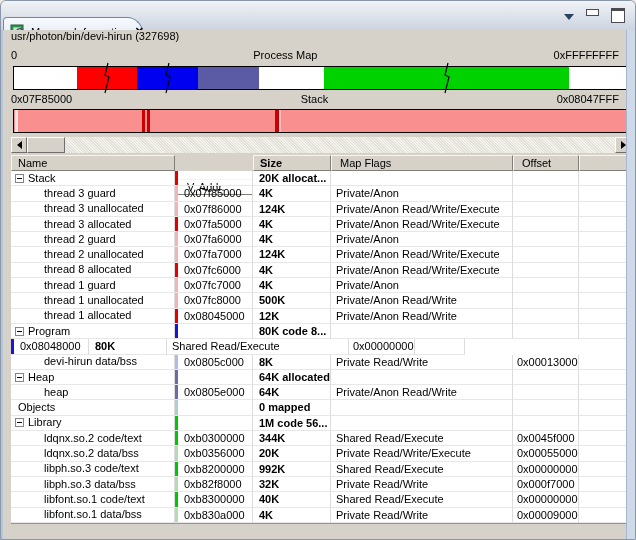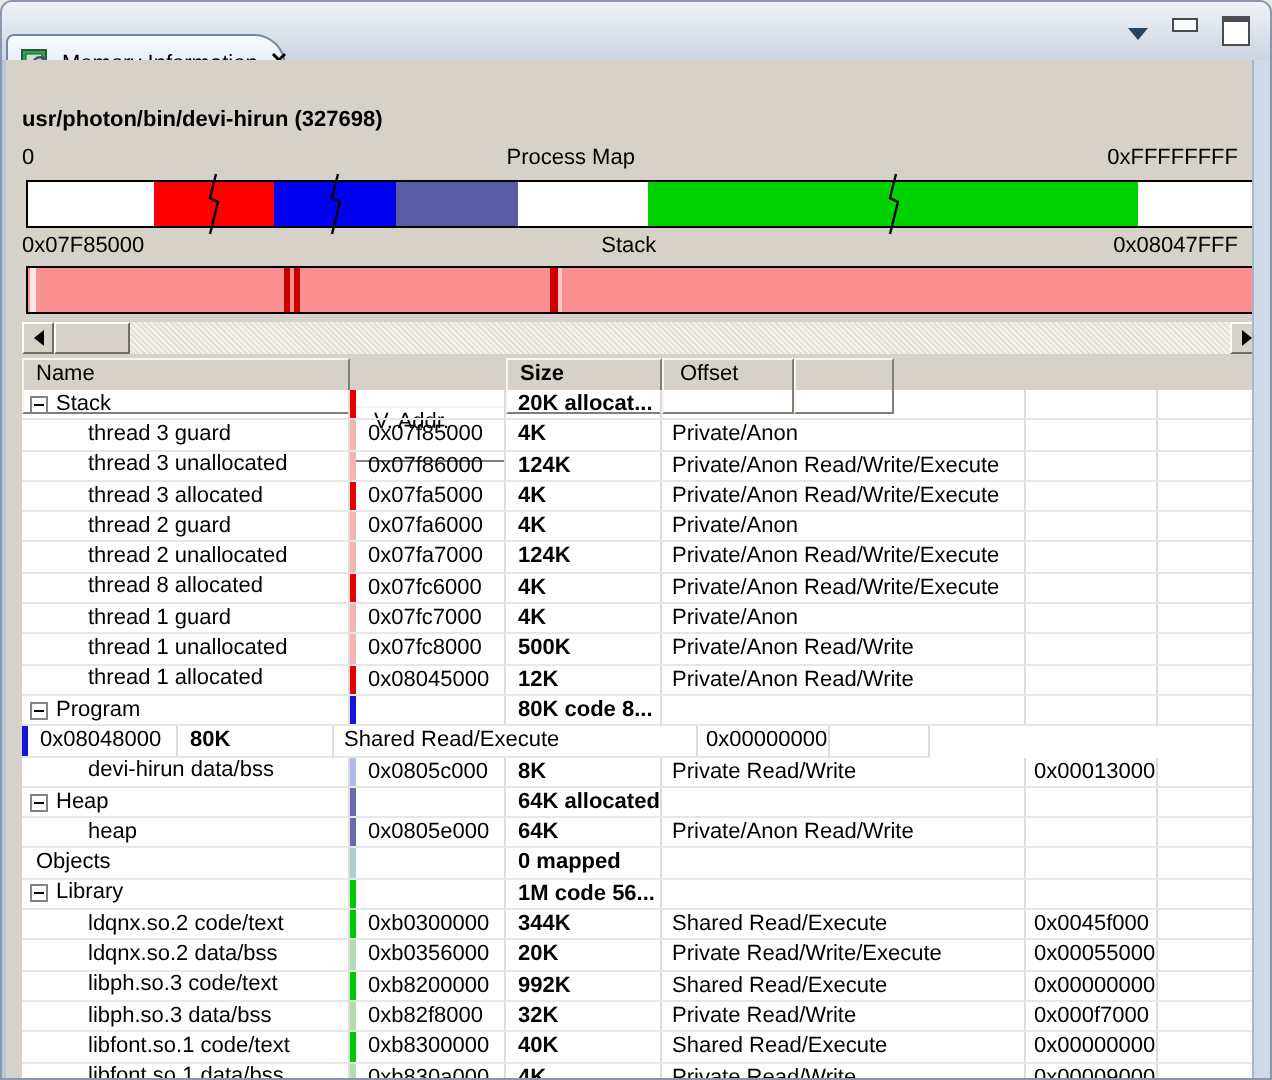--- a/index.html
+++ b/index.html
@@ -18,21 +18,21 @@
   .tabclose{font-weight:bold;font-size:11px;line-height:11px;margin-left:1px;cursor:default;}
   .tabtools{position:absolute;right:10px;top:7px;display:flex;gap:12px;align-items:center;}
   .viewmenu{width:0;height:0;border-left:5px solid transparent;border-right:5px solid transparent;
     border-top:6px solid #29425e;margin-top:3px;}
   .minbtn{width:11px;height:5px;border:1px solid #4a4a52;background:#fafafa;margin-bottom:6px;}
   .maxbtn{width:12px;height:11px;border:1px solid #4a4a52;border-top:3px solid #4a4a52;background:#fff;}
   
   .content{position:absolute;top:29px;left:2px;right:8px;bottom:0;background:#d6d2ca;}
   .left-sash{position:absolute;left:0;top:29px;bottom:0;width:2px;background:#b7c5d9;}
   .right-sash{position:absolute;top:29px;right:0;width:8px;bottom:0;background:#cfdae8;border-left:1px solid #a6b6cc;}
-  .path{margin:24px 0 0 8px;height:14px;font-weight:bold;}
+  .path{margin:0 0 0 8px;height:14px;}
   .maplabels{display:flex;justify-content:space-between;margin:5px 8px 0 8px;height:13px;}
   .maplabels.second{margin-top:3px;}
   .pbar{position:relative;margin:4px 0 0 10px;width:614px;height:22px;border:1px solid #000;
     display:flex;background:#fff;}
   .pseg{height:100%;flex:none;}
   .bolt{position:absolute;top:-5px;width:12px;height:32px;pointer-events:none;}
   .sbar{position:relative;margin:3px 0 0 10px;width:614px;height:22px;border:1px solid #000;}
   .smark{position:absolute;top:0;bottom:0;}
   
   .hscroll{position:relative;margin:4px 0 0 8px;width:620px;height:16px;
@@ -42,21 +42,21 @@
     display:flex;align-items:center;justify-content:center;}
   .sb-btn{width:16px;}
   .sb-left{left:0;}
   .sb-right{right:0;}
   .sb-thumb{left:16px;width:38px;}
   .arr-l{width:0;height:0;border-top:4px solid transparent;border-bottom:4px solid transparent;border-right:5px solid #000;}
   .arr-r{width:0;height:0;border-top:4px solid transparent;border-bottom:4px solid transparent;border-left:5px solid #000;}
   
   .table{margin:2px 0 0 8px;width:618px;background:#fff;border-bottom:1px solid #98948c;}
   .thead{display:flex;height:16px;background:#d6d2ca;}
-  .th{box-sizing:border-box;height:28px;line-height:14px;white-space:nowrap;overflow:hidden;
+  .th{box-sizing:border-box;height:16px;line-height:14px;white-space:nowrap;overflow:hidden;
     border-top:1px solid #f7f5f0;border-left:1px solid #f7f5f0;
     border-right:1px solid #7f7f78;border-bottom:1px solid #7f7f78;}
   .c0{width:164px;}.c1{width:78px;}.c2{width:78px;font-weight:bold;}.c3{width:182px;}.c4{width:66px;}.c5{width:50px;}
   .h0{padding-left:6px;}.h1{padding-left:11px;margin-top:24px;}.h2{padding-left:6px;}.h3{padding-left:8px;}.h4{padding-left:8px;}
   .trow{display:flex;height:15.3px;background:#fff;}
   .td{box-sizing:border-box;white-space:nowrap;overflow:hidden;line-height:15px;
     border-right:1px solid #dcdcdc;border-bottom:1px solid #e7e7e7;}
   .c-name{display:flex;align-items:center;}
   .c-name.group{padding-left:4px;}
   .c-name.flat{padding-left:7px;}
@@ -148,20 +148,21 @@
       <span class="sb-btn sb-right">
           <span class="arr-r"></span>
         </span>
     </div>
 
     <div class="table">
       <div class="thead">
         <div class="th c0 h0">Name</div>
         <div class="th c1 h1">V. Addr.</div>
         <div class="th c2 h2">Size</div>
+        <div class="th c3 h3">Map Flags</div>
         <div class="th c4 h4">Offset</div>
         <div class="th c5"></div>
       </div>
       <div class="tbody">
           <div class="trow">
     <div class="td c0 c-name group">
       <span class="expander"></span>
       <span>Stack</span>
     </div>
     <div class="td c1 c-addr">

